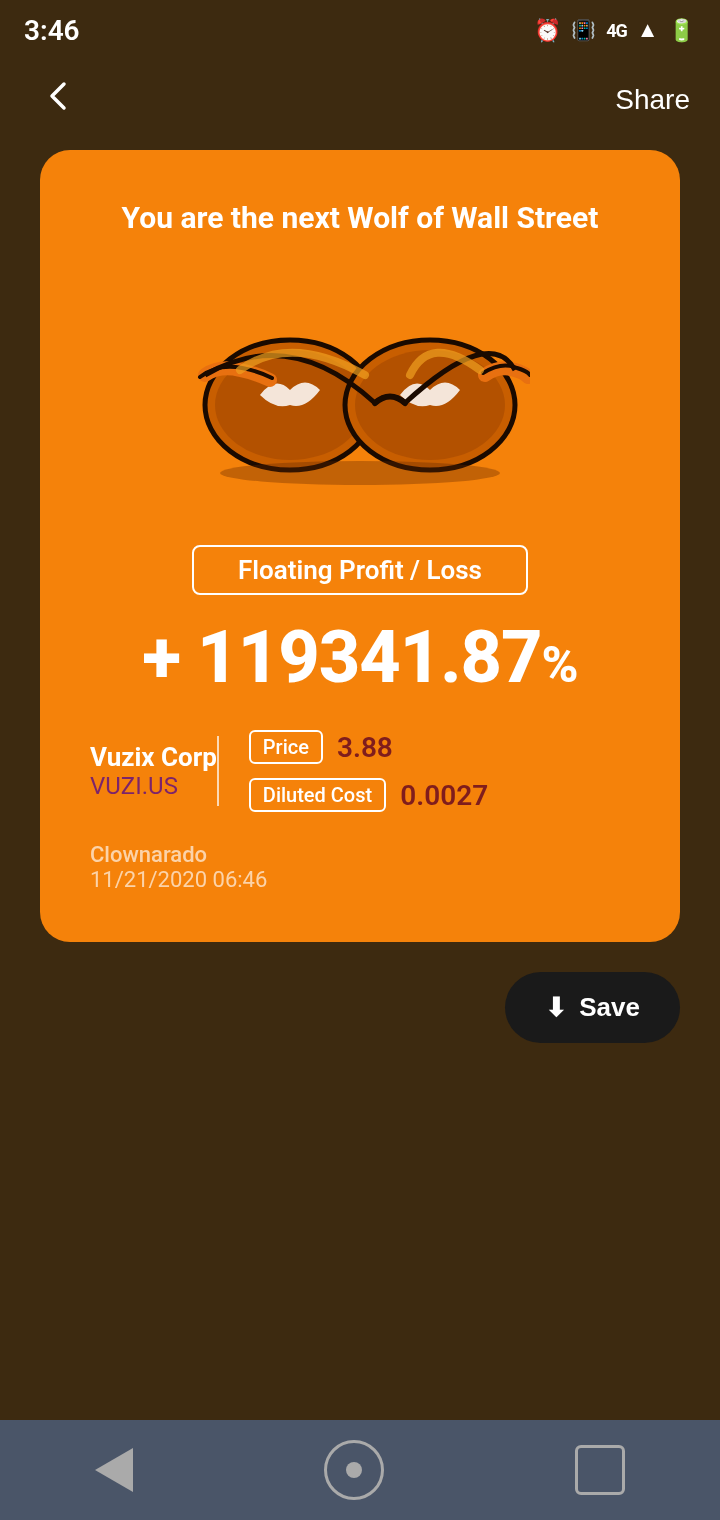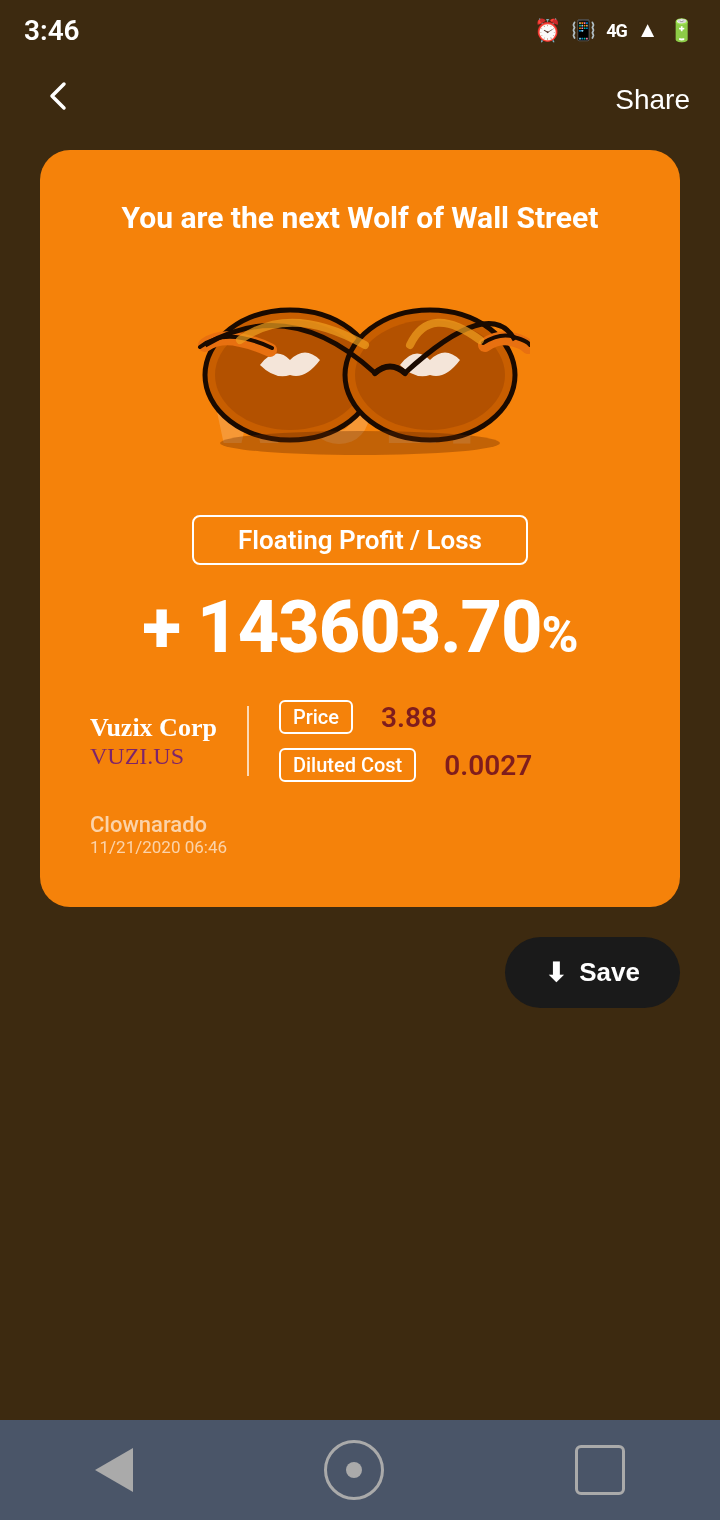--- a/index.html
+++ b/index.html
@@ -84,20 +84,21 @@
       padding: 50px 40px 50px 40px;
       position: relative;
       overflow: hidden;
     }
 
     .card-title {
       color: #ffffff;
       font-size: 30px;
       font-weight: 700;
       text-align: center;
+      margin-bottom: 30px;
     }
 
     
     .watermark {
       position: absolute;
       top: 200px;
       left: 50%;
       transform: translateX(-50%);
       color: rgba(255,255,255,0.18);
       font-size: 100px;
@@ -156,22 +157,20 @@
     .stock-info-row {
       display: flex;
       align-items: center;
       gap: 0;
       margin-bottom: 30px;
       padding: 0 10px;
     }
 
     .stock-left {
       flex: 0 0 auto;
-      padding-right: 30px;
-      font-family: Liberation Serif, serif;
     }
 
     .stock-name {
       color: #ffffff;
       font-size: 26px;
       font-weight: 700;
     }
 
     .stock-ticker {
       color: #701a75;
@@ -190,21 +189,21 @@
 
     .stock-right {
       display: flex;
       flex-direction: column;
       gap: 14px;
     }
 
     .price-row, .cost-row {
       display: flex;
       align-items: center;
-      gap: 28px;
+      gap: 14px;
     }
 
     .price-badge, .cost-badge {
       border: 2px solid #ffffff;
       border-radius: 6px;
       padding: 3px 12px;
       color: #ffffff;
       font-size: 20px;
       font-weight: 500;
       white-space: nowrap;
@@ -223,21 +222,21 @@
     }
 
     .username {
       color: rgba(255,255,255,0.65);
       font-size: 22px;
       font-weight: 500;
     }
 
     .datetime {
       color: rgba(255,255,255,0.65);
-      font-size: 17px;
+      font-size: 22px;
       font-weight: 400;
     }
 
     
     .save-button-container {
       display: flex;
       justify-content: flex-end;
       padding: 30px 40px 0 40px;
     }
 
@@ -371,21 +370,21 @@
 
         <ellipse cx="170" cy="178" rx="140" ry="12" fill="rgba(100,40,0,0.35)"></ellipse>
       </svg>
     </div>
 
     <div class="floating-pl-badge">
       <div class="badge-box">Floating Profit / Loss</div>
     </div>
 
     <div class="profit-number">
-      <span>+ 143603.70</span><span class="percent">%</span>
+      <span>+ 119341.87</span><span class="percent">%</span>
     </div>
 
     <div class="stock-info-row">
       <div class="stock-left">
         <div class="stock-name">Vuzix Corp</div>
         <div class="stock-ticker">VUZI.US</div>
       </div>
       <div class="divider-line"></div>
       <div class="stock-right">
         <div class="price-row">

